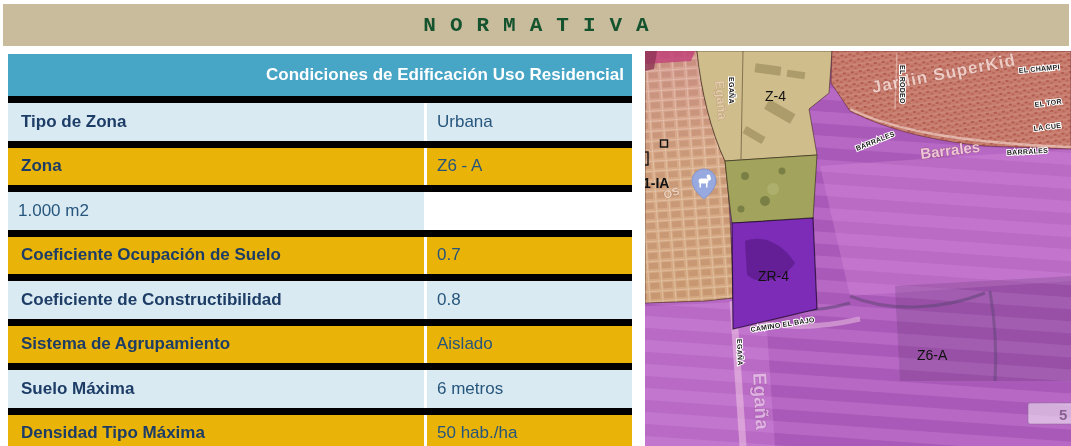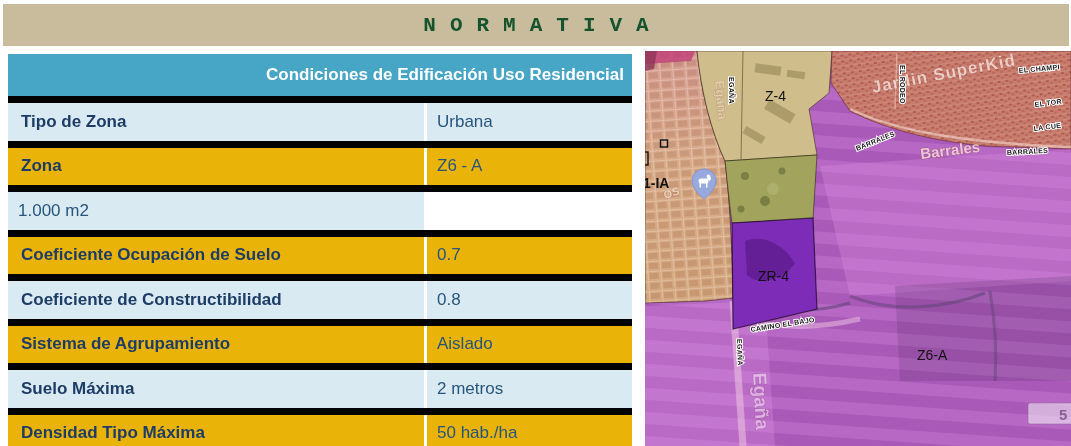--- a/index.html
+++ b/index.html
@@ -75,21 +75,21 @@
   <div class="t-row alt">
     <div class="t-cell t-label">Coeficiente de Constructibilidad</div>
     <div class="t-cell t-value">0.8</div>
   </div>
   <div class="t-row plain">
     <div class="t-cell t-label">Sistema de Agrupamiento</div>
     <div class="t-cell t-value">Aislado</div>
   </div>
   <div class="t-row alt">
     <div class="t-cell t-label">Suelo Máxima</div>
-    <div class="t-cell t-value">2 metros</div>
+    <div class="t-cell t-value">6 metros</div>
   </div>
   <div class="t-row plain">
     <div class="t-cell t-label">Densidad Tipo Máxima</div>
     <div class="t-cell t-value">50 hab./ha</div>
   </div>
   <div class="t-row alt">
     <div class="t-cell t-label">Ocupación</div>
   </div>
 </div>
 

